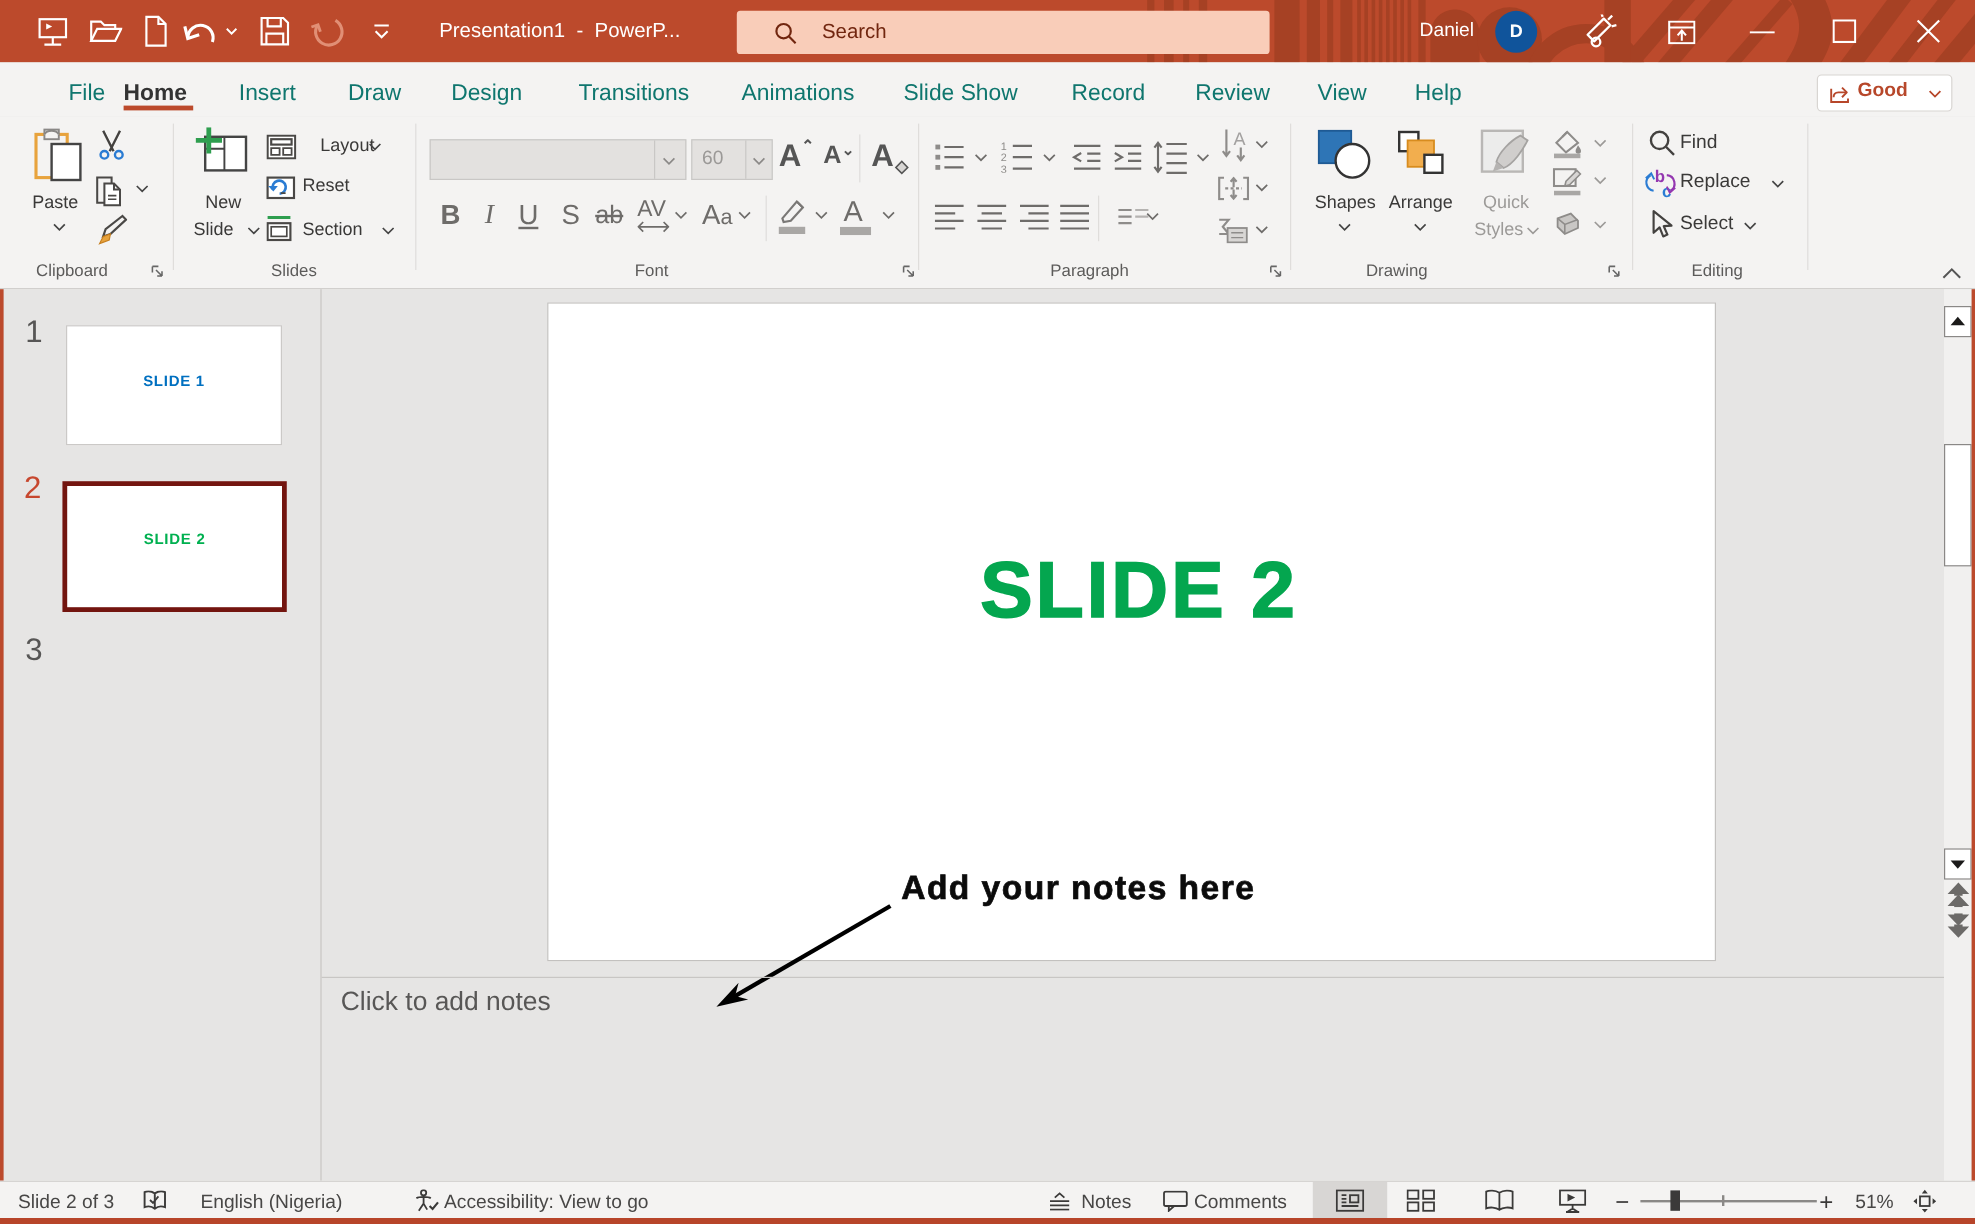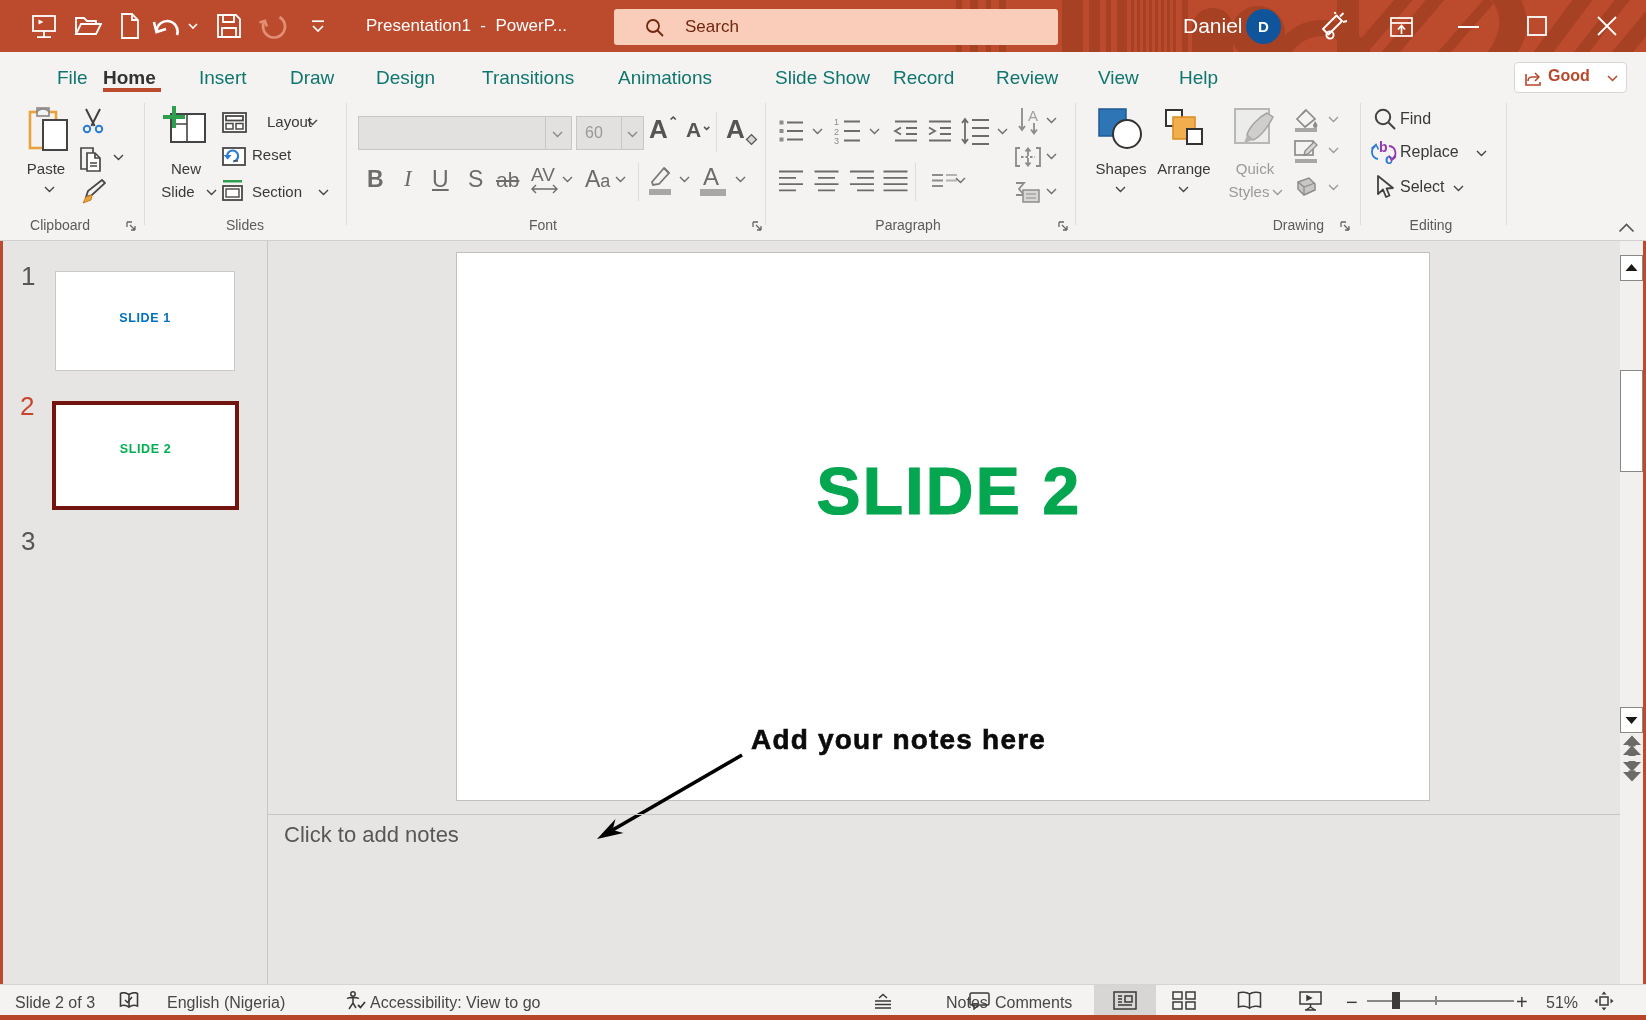--- a/index.html
+++ b/index.html
@@ -5,21 +5,21 @@
   * { margin:0; padding:0; box-sizing:border-box; }
   html,body { width:1646px; height:1020px; overflow:hidden; }
   body { font-family:"Liberation Sans", sans-serif; position:relative; background:#e6e5e4; }
   .abs { position:absolute; }
   
   #titlebar { position:absolute; left:0; top:0; width:1646px; height:52px; background:#bc4a2c; overflow:hidden; }
   .pat { position:absolute; background:#a64124; }
   #title-text { position:absolute; left:366px; top:0; height:52px; line-height:52px; color:#fff; font-size:17px; }
   #searchbox { position:absolute; left:614px; top:9px; width:444px; height:36px; background:#f9cdb9; border-radius:3px; }
   #searchbox .stext { position:absolute; left:71px; top:8px; color:#71260f; font-size:17px; }
-  #daniel { position:absolute; left:1183px; top:0; height:52px; line-height:52px; color:#fff; font-size:21px; }
+  #daniel { position:absolute; left:1183px; top:0; height:52px; line-height:52px; color:#fff; font-size:16px; }
   #dcircle { position:absolute; left:1246px; top:9px; width:35px; height:35px; border-radius:50%; background:#10549b; color:#fff; font-size:15px; font-weight:bold; text-align:center; line-height:35px; }
   
   #menubar { position:absolute; left:0; top:52px; width:1646px; height:45px; background:#f4f3f2; }
   .menuitem { position:absolute; top:3px; height:45px; line-height:45px; color:#0f766e; font-size:19px; }
   #home-underline { position:absolute; left:103px; top:88px; width:58px; height:4px; background:#bc4a2c; }
   #sharebtn { position:absolute; left:1514px; top:62px; width:113px; height:31px; background:#fff; border:1px solid #d8d5d2; border-radius:4px; }
   
   #ribbon { position:absolute; left:0; top:97px; width:1646px; height:144px; background:#f4f3f2; border-bottom:1px solid #d1cfcd; }
   .gdiv { position:absolute; top:6px; width:1px; height:122px; background:#dfdddb; }
   .glabel { position:absolute; top:120px; height:20px; font-size:14px; color:#5c5b5a; text-align:center; }
@@ -150,21 +150,21 @@
     </svg>
   </div>
   <div id="menubar">
     <div class="menuitem" style="left:57px;">File</div>
     <div class="menuitem" style="left:103px;font-weight:bold;color:#333;">Home</div>
     <div class="menuitem" style="left:199px;">Insert</div>
     <div class="menuitem" style="left:290px;">Draw</div>
     <div class="menuitem" style="left:376px;">Design</div>
     <div class="menuitem" style="left:482px;">Transitions</div>
     <div class="menuitem" style="left:618px;">Animations</div>
-    <div class="menuitem" style="left:775px;">Slide Show</div>
+    <div class="menuitem" style="left:753px;">Slide Show</div>
     <div class="menuitem" style="left:893px;">Record</div>
     <div class="menuitem" style="left:996px;">Review</div>
     <div class="menuitem" style="left:1098px;">View</div>
     <div class="menuitem" style="left:1179px;">Help</div>
   </div>
   <div id="sharebtn">
     <svg class="abs" style="left:10px;top:7px;" width="18" height="16" viewBox="0 0 18 16" fill="none" stroke="#b7472a" stroke-width="1.6">
       <path d="M10 3 L14 7 L10 11" stroke-linejoin="round"></path>
       <path d="M14 7 L7 7 C 4 7 3 9 3 11"></path>
       <path d="M1 4 L1 15 L15 15 L15 12"></path>
@@ -441,21 +441,21 @@
     <svg class="abs" style="left:1328px;top:50px;" width="11" height="7" viewBox="0 0 11 7" fill="none" stroke="#9c9a98" stroke-width="1.4">
       <path d="M1 1 L5.5 5.5 L10 1"></path>
     </svg>
     <svg class="abs" style="left:1293px;top:79px;" width="26" height="24" viewBox="0 0 26 24">
       <path d="M5 6 L16 2 L22 8 L22 14 L11 19 L5 13 Z" fill="#c9c7c5" stroke="#8e8c8a" stroke-width="1.5"></path>
       <path d="M5 6 L11 11 L22 7 M11 11 L11 19" fill="none" stroke="#8e8c8a" stroke-width="1.3"></path>
     </svg>
     <svg class="abs" style="left:1328px;top:87px;" width="11" height="7" viewBox="0 0 11 7" fill="none" stroke="#9c9a98" stroke-width="1.4">
       <path d="M1 1 L5.5 5.5 L10 1"></path>
     </svg>
-    <div class="glabel" style="left:1224px;width:100px;text-align:right;">Drawing</div>
+    <div class="glabel" style="left:1114px;width:100px;">Drawing</div>
     <svg class="abs launcher" style="left:1338px;" viewBox="0 0 14 14" fill="none" stroke="#666" stroke-width="1.3">
       <path d="M3 3 L3 8 M3 3 L8 3"></path>
       <path d="M6 6 L11 11 M11 11 L11 7 M11 11 L7 11"></path>
     </svg>
     <div class="gdiv" style="left:1360px;"></div>
 
     <svg class="abs" style="left:1373px;top:11px;" width="24" height="23" viewBox="0 0 24 23" fill="none" stroke="#43413f" stroke-width="2">
       <circle cx="10" cy="9" r="7.2"></circle>
       <path d="M15.5 14.5 L22 21"></path>
     </svg>
@@ -543,21 +543,21 @@
     <svg class="abs" style="left:344px;top:6px;" width="22" height="20" viewBox="0 0 22 20" fill="none" stroke="#3b3a39" stroke-width="1.5">
       <circle cx="9" cy="3" r="2.2"></circle>
       <path d="M3 7.5 C 5 6 13 6 15 7.5 M9 6.5 L9 12 M9 12 L5 18 M9 12 L12 17"></path>
       <path d="M14 14 L16.5 16.5 L21 11" stroke-width="1.8"></path>
     </svg>
     <div class="sitem" style="left:370px;">Accessibility: View to go</div>
     <svg class="abs" style="left:873px;top:8px;" width="20" height="16" viewBox="0 0 20 16" fill="none" stroke="#3b3a39" stroke-width="1.5">
       <path d="M2 15 L18 15 M2 11.5 L18 11.5 M2 8 L18 8"></path>
       <path d="M6 5 L10 1.5 L14 5" fill="none"></path>
     </svg>
-    <div class="sitem" style="left:946px;">Notes</div>
+    <div class="sitem" style="left:901px;">Notes</div>
     <svg class="abs" style="left:969px;top:7px;" width="21" height="18" viewBox="0 0 21 18" fill="none" stroke="#3b3a39" stroke-width="1.5">
       <rect x="1" y="1" width="19" height="12" rx="1.5"></rect>
       <path d="M5 13 L5 17 L9.5 13"></path>
     </svg>
     <div class="sitem" style="left:995px;">Comments</div>
     <div class="abs" style="left:1094px;top:0;width:62px;height:31px;background:#d8d6d4;"></div>
     <svg class="abs" style="left:1113px;top:6px;" width="24" height="19" viewBox="0 0 24 19" fill="none" stroke="#3b3a39" stroke-width="1.5">
       <rect x="1" y="1" width="22" height="17"></rect>
       <rect x="12" y="5" width="7" height="6"></rect>
       <path d="M5 5 L9 5 M5 8 L9 8 M5 11 L9 11 M5 14 L19 14"></path>

